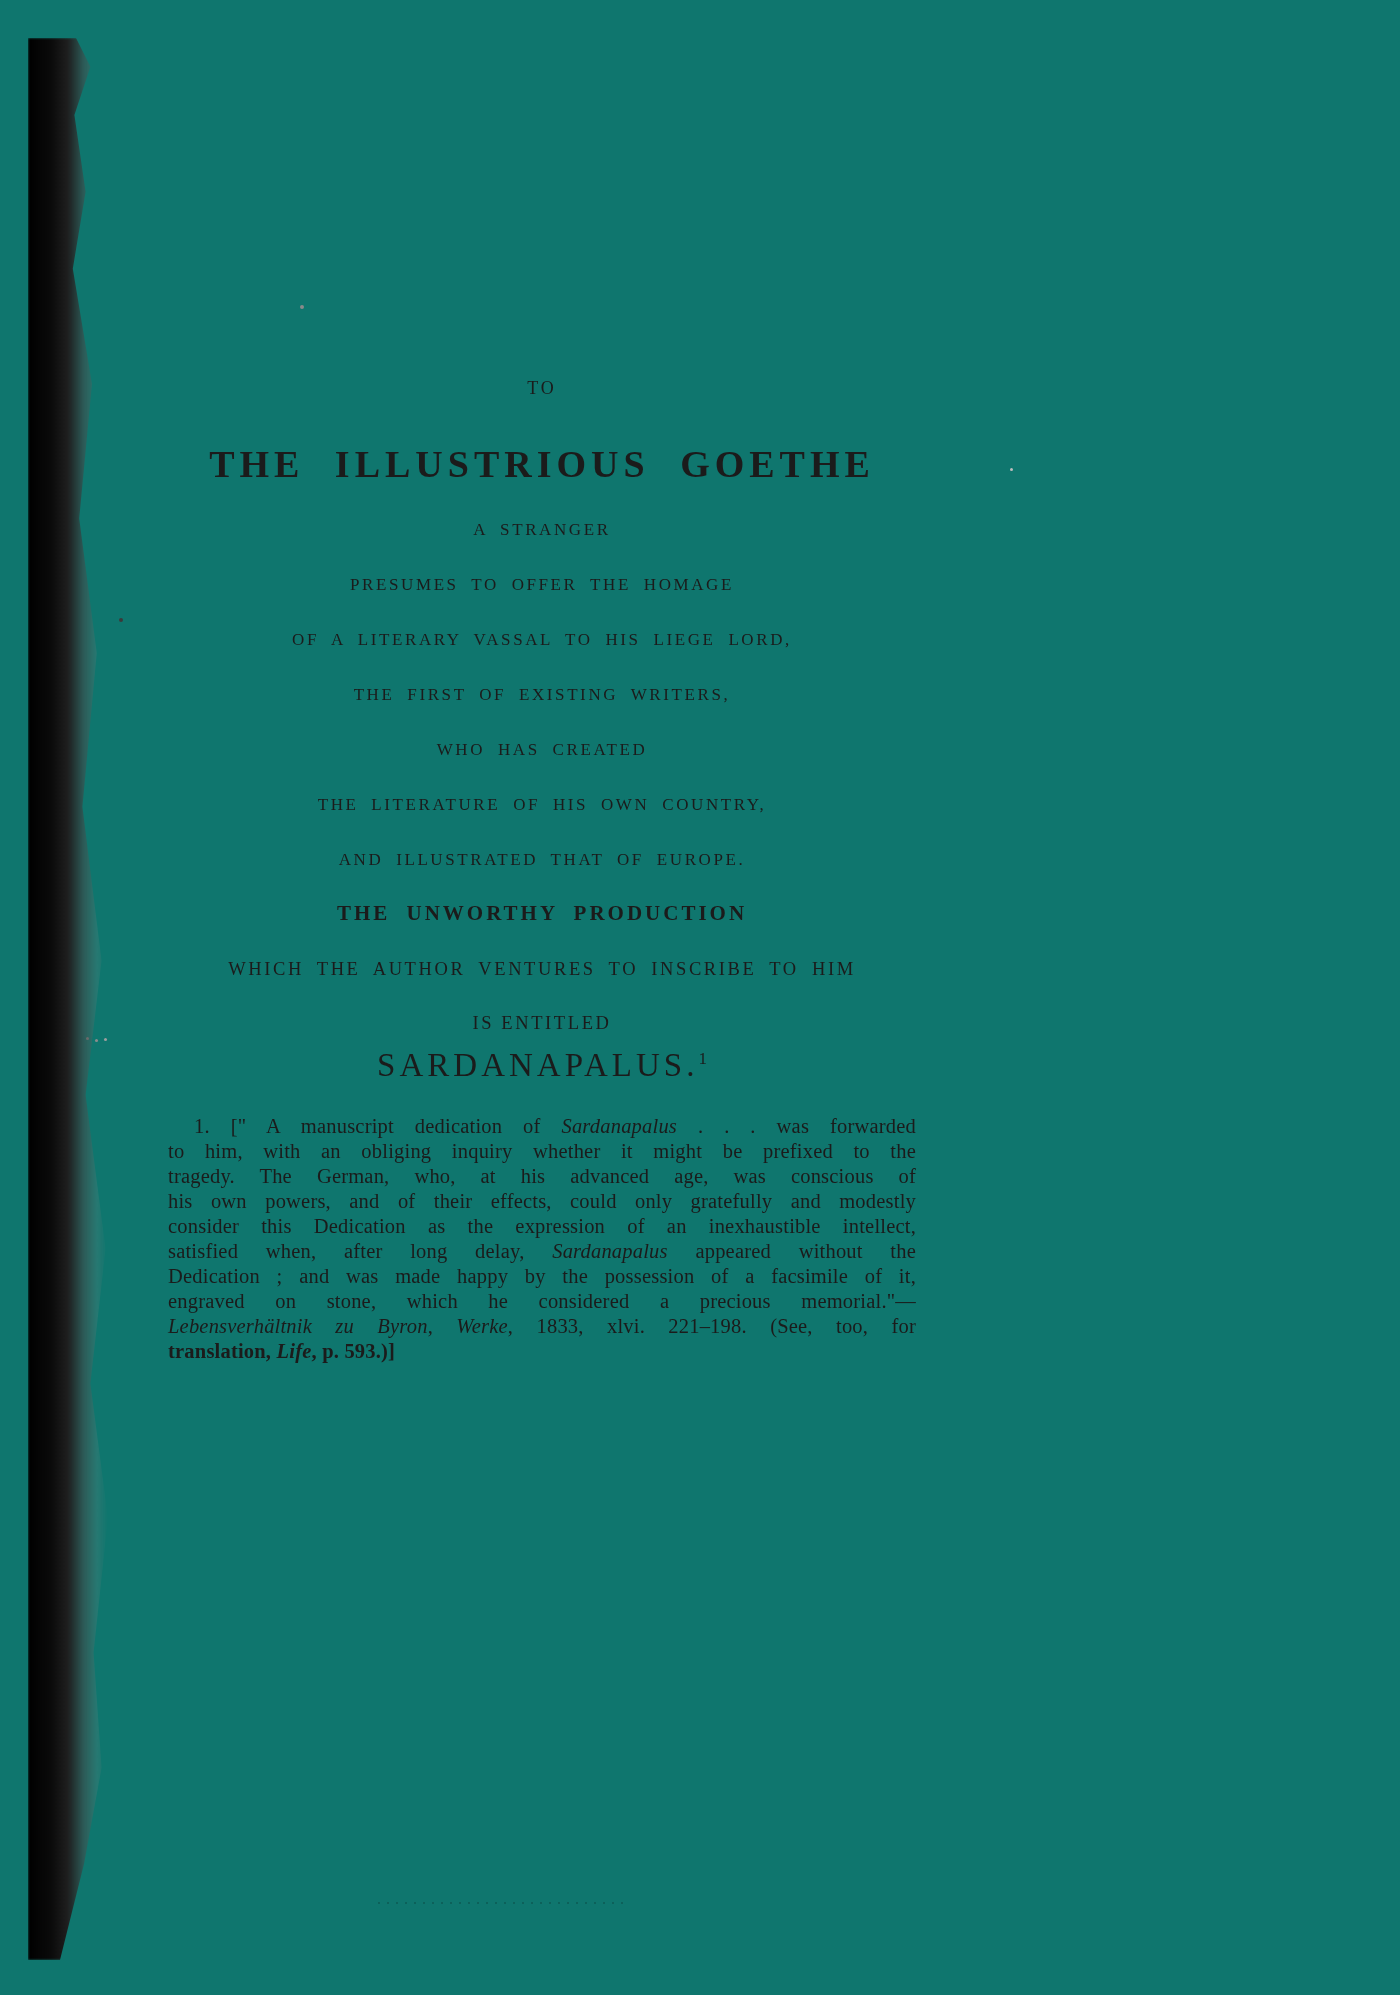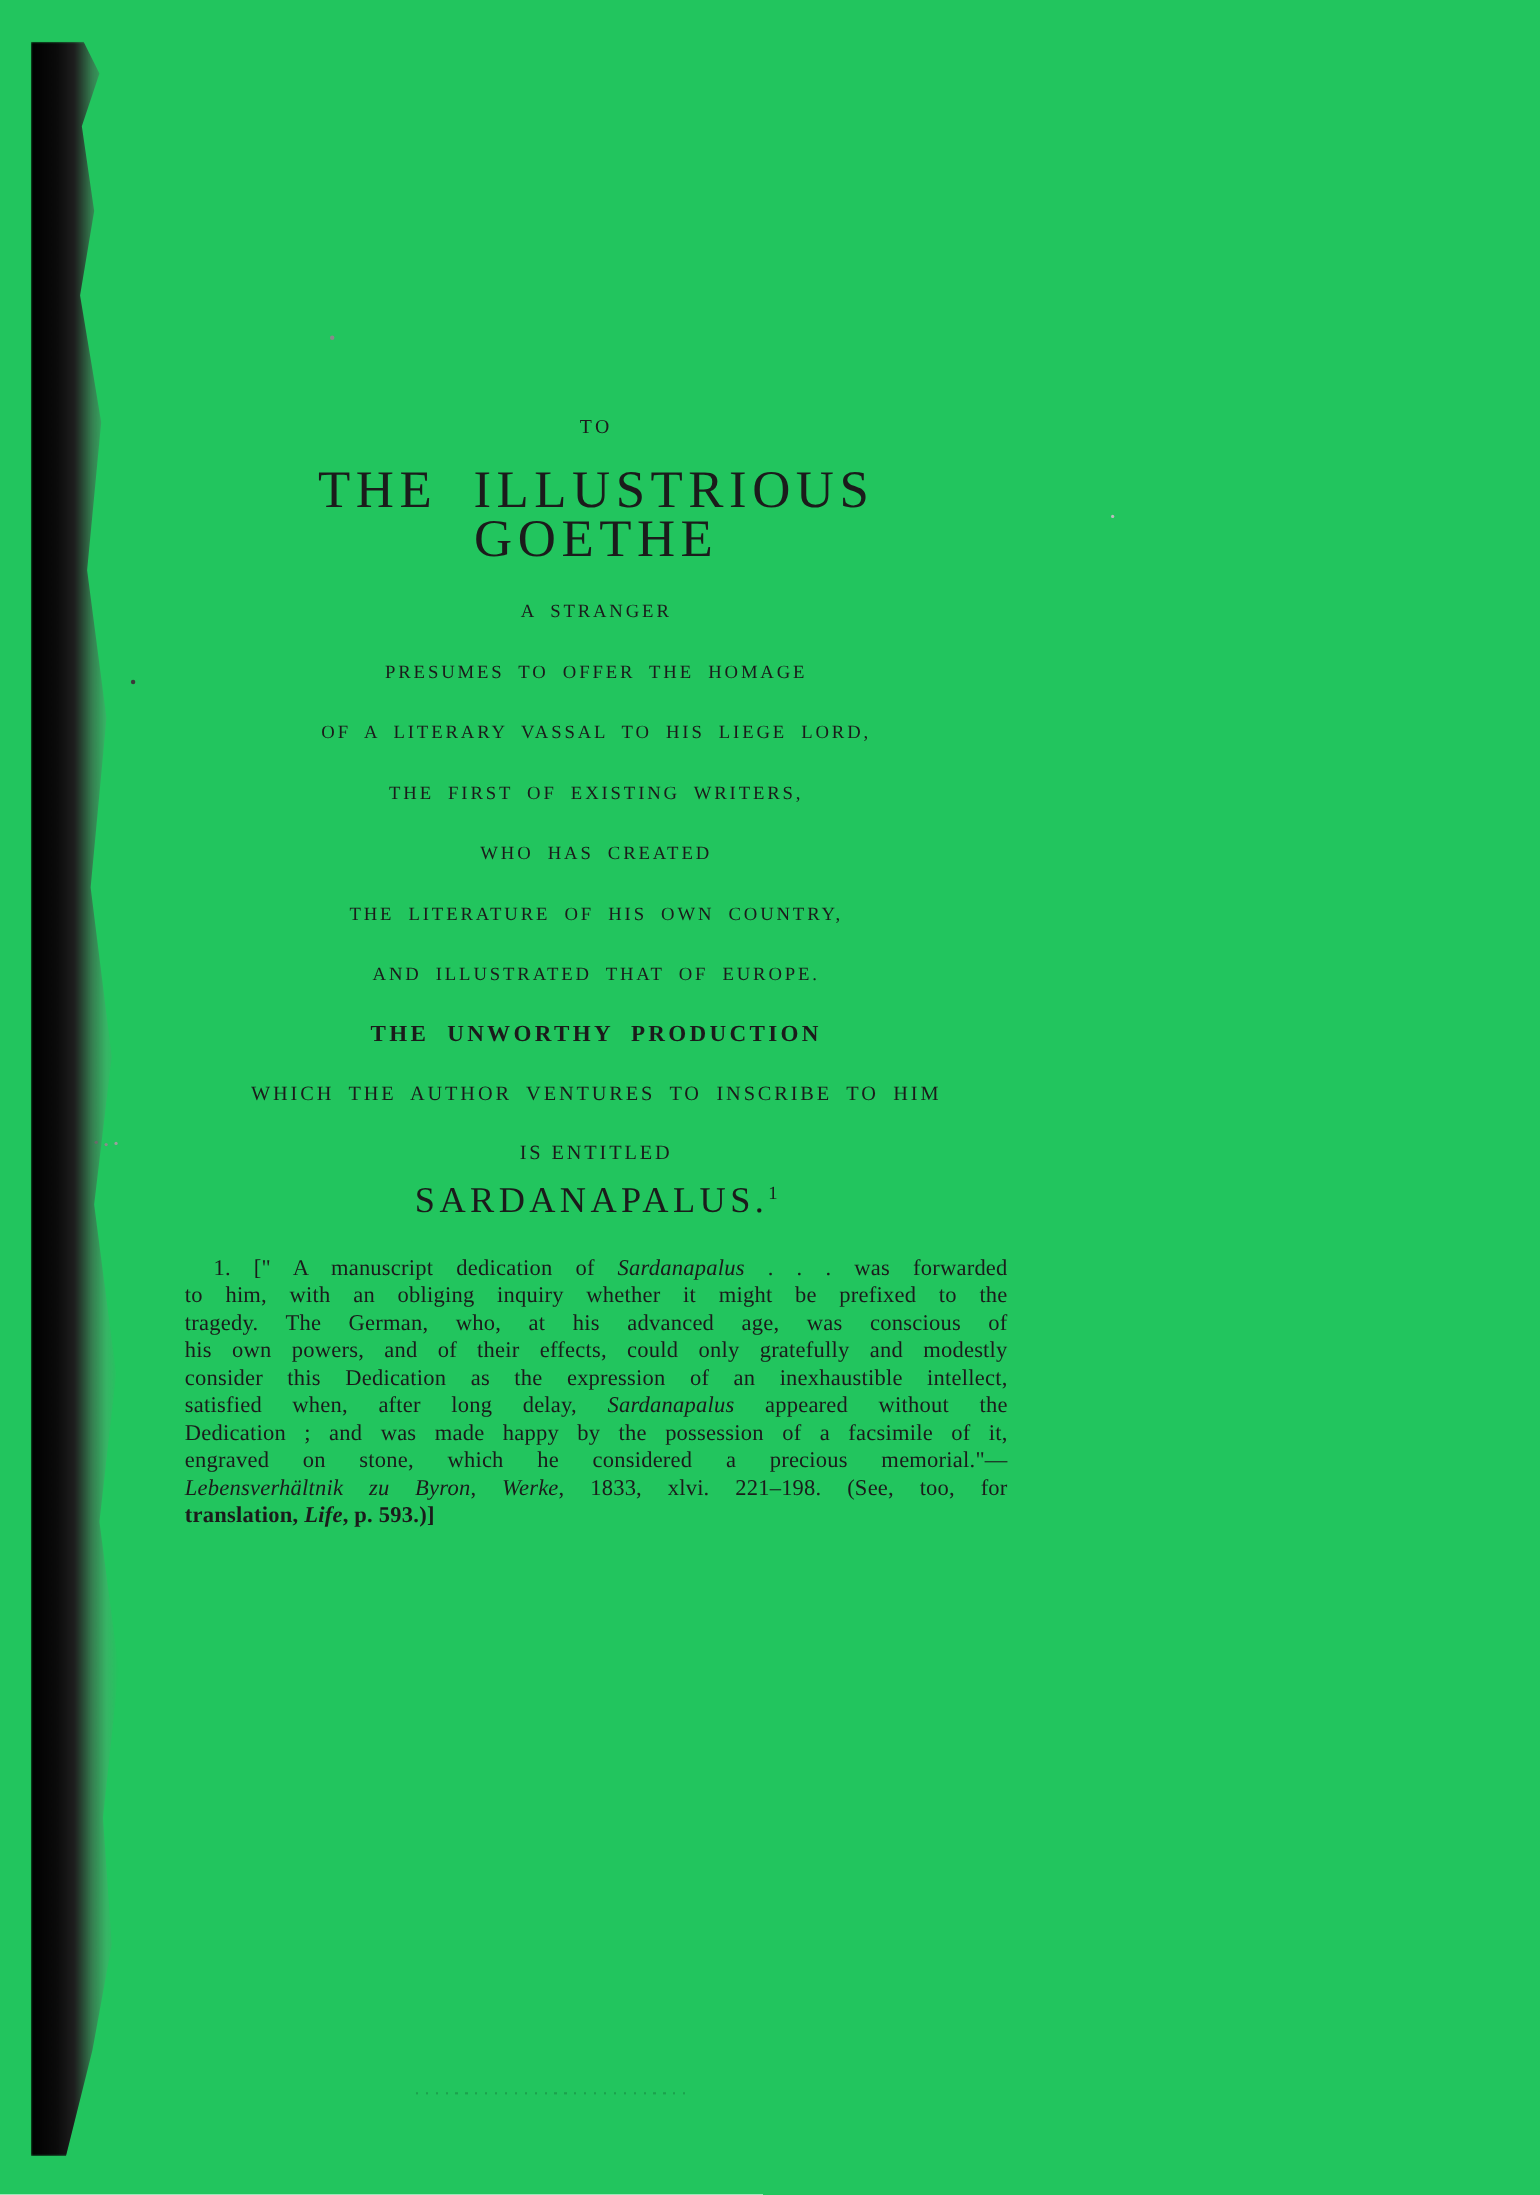--- a/index.html
+++ b/index.html
@@ -11,21 +11,21 @@
     width: 1400px;
     height: 1995px;
     position: relative;
     overflow: hidden;
     font-family: "Liberation Serif", serif;
     color: #1b1b1b;
   }
   .page {
     position: absolute;
     inset: 0;
-    background: #22c55e;
+    background: #0f766e;
   }
   
   .binding-shadow {
     position: absolute;
     left: 28px;
     top: 38px;
     width: 80px;
     height: 1922px;
     background: linear-gradient(to right,
       #000000 0%,
@@ -46,23 +46,23 @@
     top: 378px;
     width: 748px;
     text-align: center;
   }
   .ded-to {
     font-size: 18px;
     letter-spacing: 3px;
     line-height: 20px;
   }
   .ded-title {
-    margin: 26px 0 0 0;
-    font-size: 48px;
-    font-weight: normal;
+    margin: 44px 0 0 0;
+    font-size: 38px;
+    font-weight: bold;
     letter-spacing: 5px;
     word-spacing: 16px;
     line-height: 44px;
   }
   .ded-line {
     margin-top: 33px;
     font-size: 17px;
     letter-spacing: 2.6px;
     word-spacing: 6px;
     line-height: 22px;

